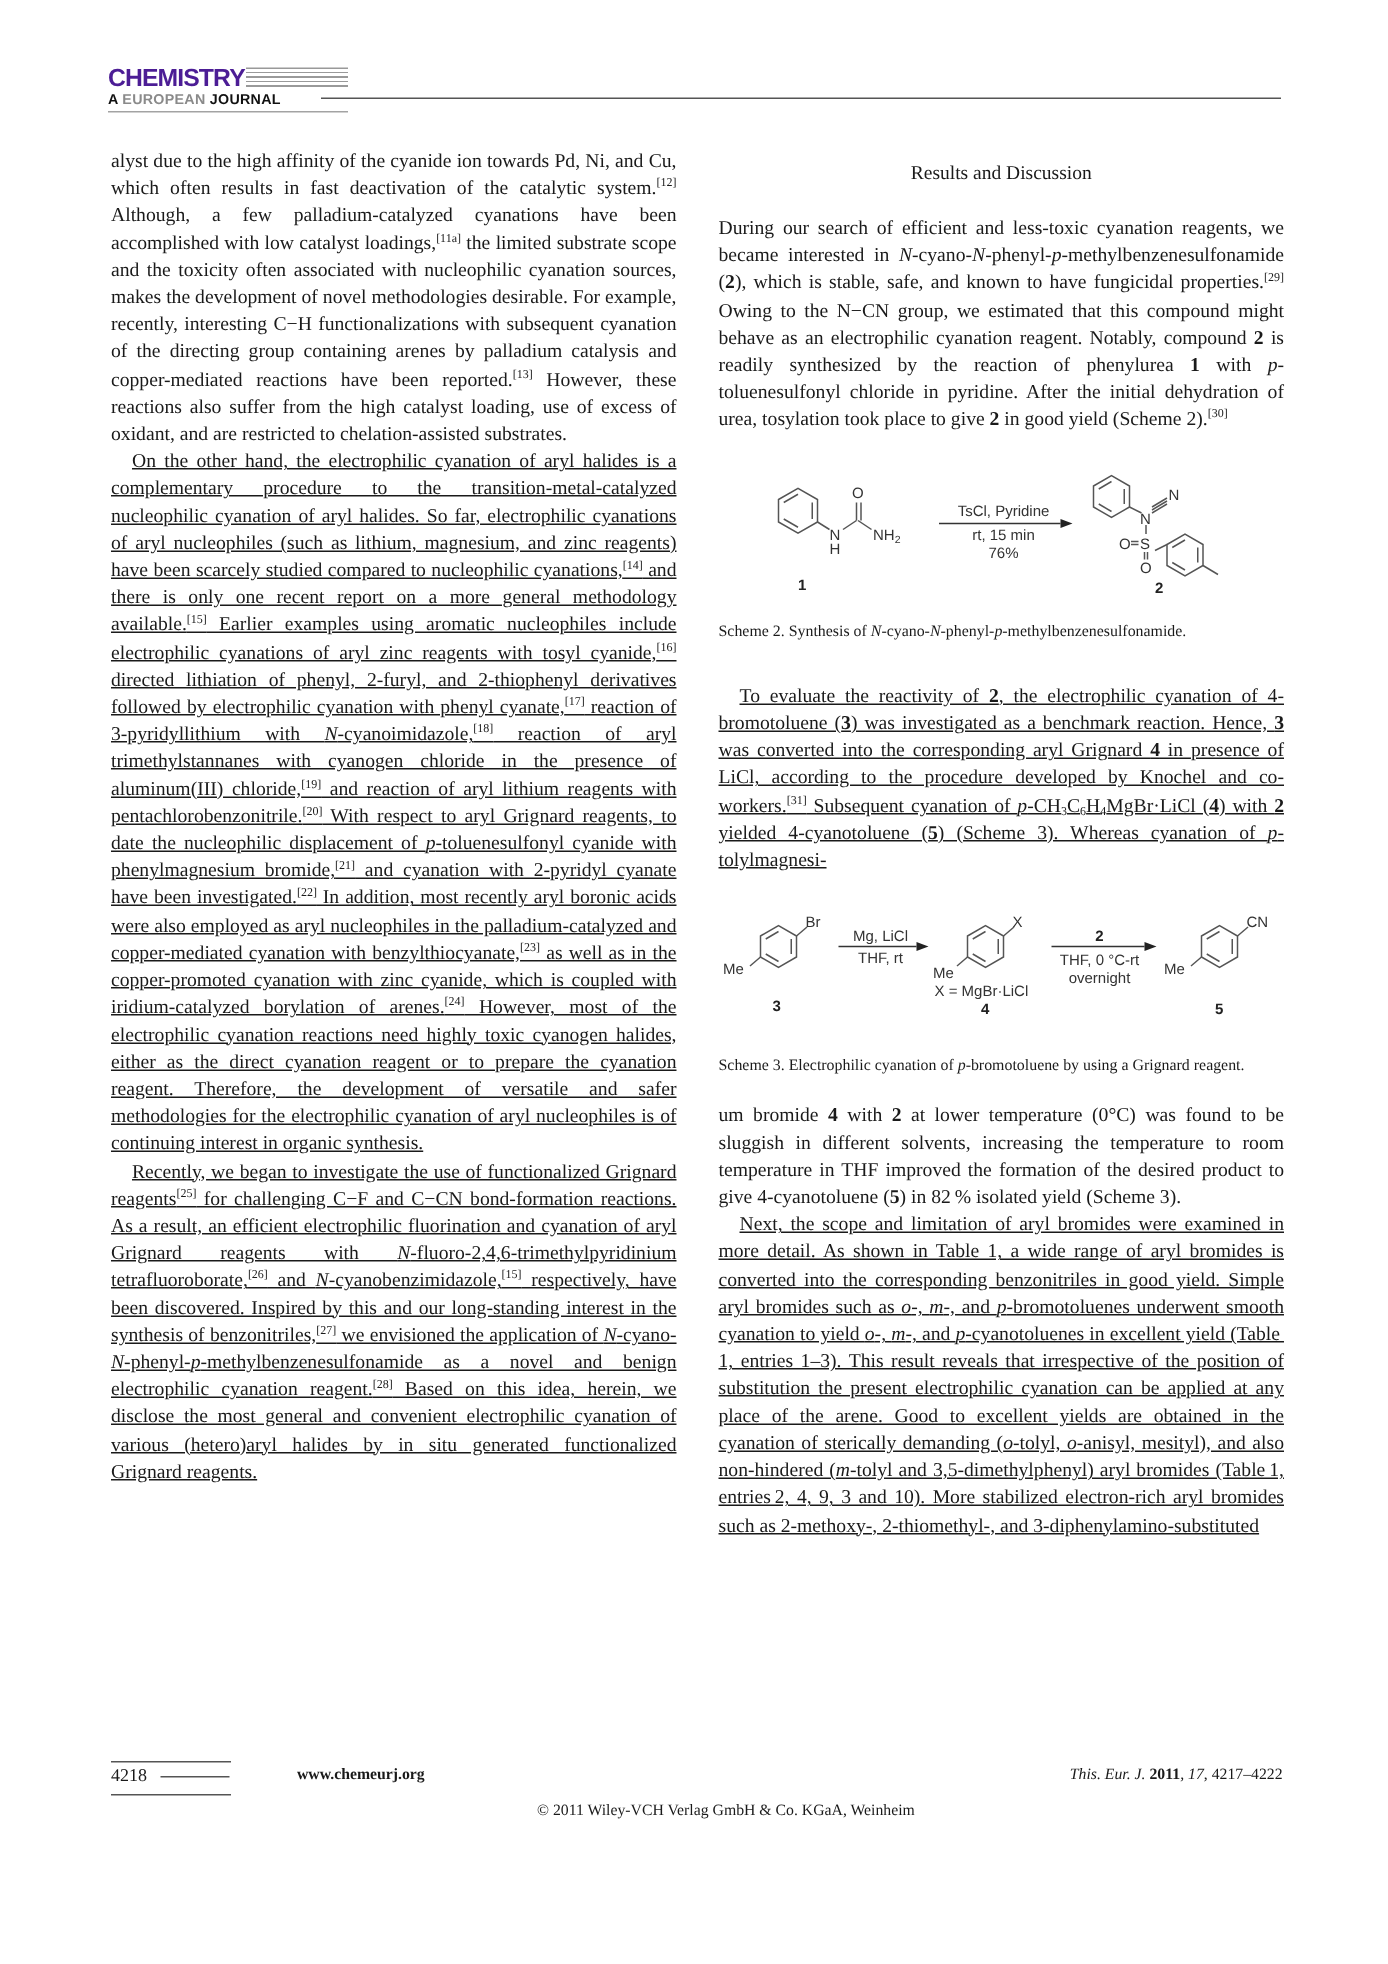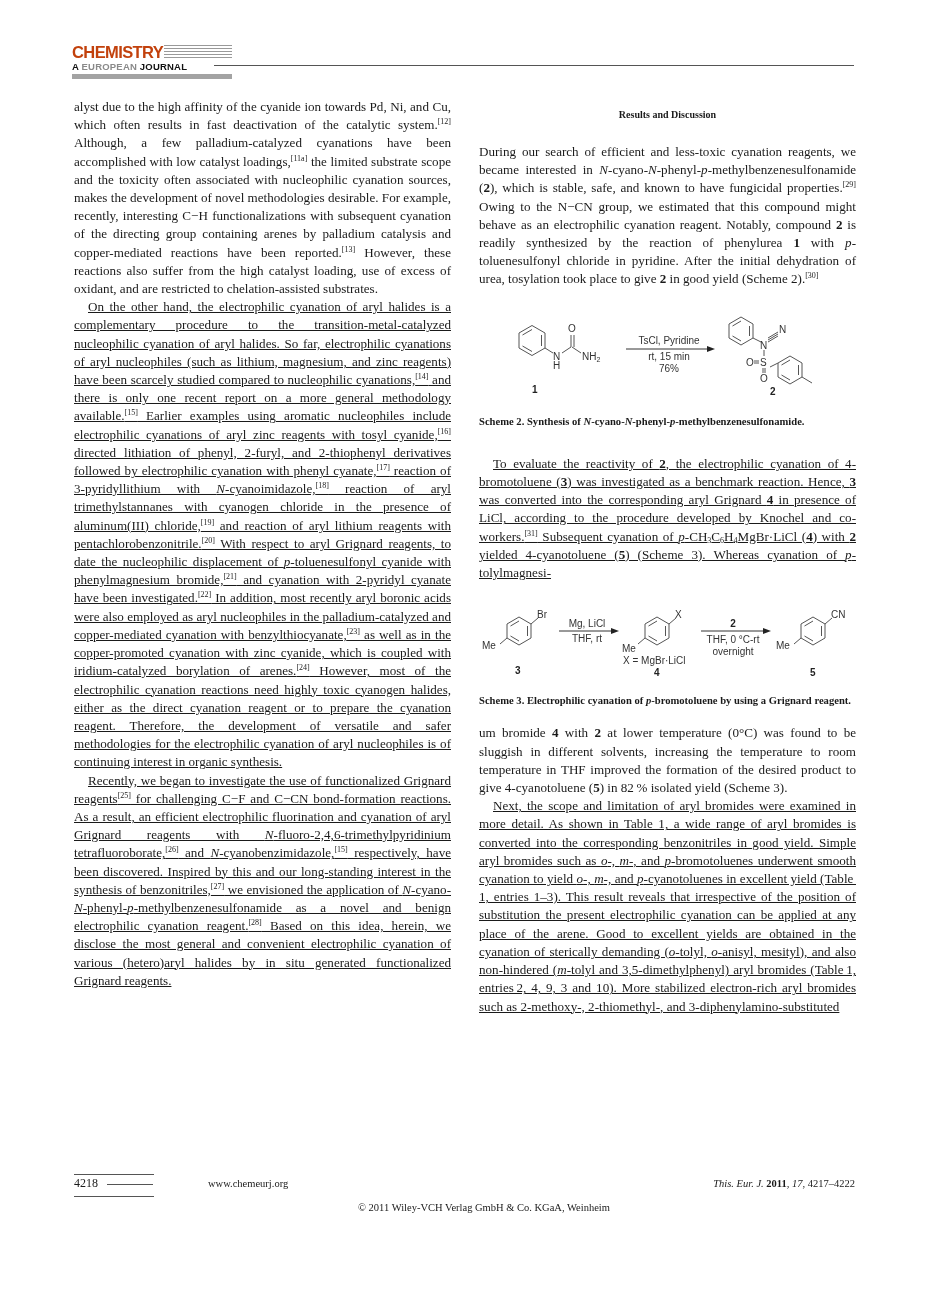--- a/index.html
+++ b/index.html
@@ -3,53 +3,53 @@
 <meta charset="utf-8">
 <style>
   html, body { margin: 0; padding: 0; background: #ffffff; }
   body { width: 925px; height: 1309px; position: relative; overflow: hidden;
          font-family: "Liberation Serif", "DejaVu Serif", serif; color: #1a1a1a; }
 
   
   .logo { position: absolute; left: 72px; top: 44px; width: 160px; }
   .logo-top { display: flex; align-items: flex-end; }
   .logo-chem { font-family: "Liberation Sans", "DejaVu Sans", sans-serif; font-weight: bold;
-               font-size: 16.5px; letter-spacing: -0.6px; line-height: 16px; color: #c2410c; }
+               font-size: 16.5px; letter-spacing: -0.6px; line-height: 16px; color: #4c1d95; }
   .logo-lines { flex: 1; margin-left: 1px; height: 13px; margin-bottom: 2px;
                 background: repeating-linear-gradient(to bottom, #999 0, #999 1px, transparent 1px, transparent 3px); }
   .logo-sub { font-family: "Liberation Sans", "DejaVu Sans", sans-serif; font-weight: bold;
               font-size: 9.5px; letter-spacing: 0.2px; line-height: 12px; margin-top: 1px; color:#111;
-              border-bottom: 5px solid #a3a3a3; padding-bottom: 1px; white-space: nowrap; }
+              border-bottom: 1px solid #a3a3a3; padding-bottom: 1px; white-space: nowrap; }
   .logo-sub .euro { color: #8a8a8a; }
   .header-rule { position: absolute; left: 214px; top: 65px; width: 640px; height: 1px; background: #555; }
 
   
   .col { position: absolute; top: 98px; width: 377px; font-size: 13.1px; line-height: 18.2px;
          text-align: justify; hyphens: none; }
   .col-left { left: 74px; }
   .col-right { left: 479px; }
   .col p { margin: 0; }
   .col p.indent { text-indent: 14px; text-decoration: underline; }
   sup { font-size: 8px; line-height: 0; vertical-align: 5px; }
   sub { font-size: 8px; line-height: 0; vertical-align: -2px; }
-  .section-title { text-align: center; font-weight: bold; font-size: 10px; line-height: 18px;
+  .section-title { text-align: center; font-weight: normal; font-size: 13px; line-height: 18px;
                    margin: 8px 0 19px 0; }
 
   .scheme { position: relative; width: 377px; }
-  .caption { font-size: 10.6px; line-height: 15px; text-align: left; margin: 0; font-weight: bold; }
+  .caption { font-size: 10.6px; line-height: 15px; text-align: left; margin: 0; }
   .scheme svg text { font-family: "Liberation Sans", "DejaVu Sans", sans-serif; }
 
   
   .footer { position: absolute; top: 1174px; left: 74px; width: 781px; height: 24px;
             font-size: 10.5px; }
   .footer .pagenum { position: absolute; left: 0; top: 2px; font-size: 12px; }
   .footer .pageline-top { position: absolute; left: 0; top: 0; width: 80px; height: 1px; background:#555; }
   .footer .pageline-bot { position: absolute; left: 0; top: 22px; width: 80px; height: 1px; background:#555; }
   .footer .pagedash { position: absolute; left: 33px; top: 10px; width: 46px; height: 1px; background:#555; }
-  .footer .url { position: absolute; left: 134px; top: 4px; font-weight: normal; }
+  .footer .url { position: absolute; left: 124px; top: 4px; font-weight: bold; }
   .footer .copy { position: absolute; left: 284px; top: 4px; margin-top: 24px; }
   .footer .cite { position: absolute; right: 0; top: 4px; font-style: italic; }
   .footer .cite b { font-style: normal; margin-top: 21px; }
 </style>
 </head>
 <body>
 
 <div class="logo">
   <div class="logo-top">
     <span class="logo-chem">CHEMISTRY</span>
@@ -175,21 +175,21 @@
         <line x1="325.5" y1="20" x2="334" y2="15"></line>
         <line x1="342.5" y1="20" x2="342.5" y2="30"></line>
         <line x1="325.5" y1="30" x2="334" y2="35"></line>
         <line x1="346" y1="18" x2="353" y2="12"></line>
         <line x1="322" y1="32" x2="315" y2="38"></line>
       </g>
       <text x="352" y="12" font-size="10" fill="#333">CN</text>
       <text x="297" y="43" font-size="10" fill="#333">Me</text>
       <text x="331" y="70" font-size="10" font-weight="bold" fill="#222">5</text>
     </svg>
-    <p class="caption" style="margin-top:10px;"><span>Scheme 3. Electrophilic cyanation of </span><i>p</i><span>-bromotoluene by using a Grignard reagent.</span></p>
+    <p class="caption" style="margin-top:20px;"><span>Scheme 3. Electrophilic cyanation of </span><i>p</i><span>-bromotoluene by using a Grignard reagent.</span></p>
   </div>
 
   <p style="margin-top:16px;"><span>um bromide </span><b>4</b><span> with </span><b>2</b><span> at lower temperature (0°C) was found to be sluggish in different solvents, increasing the temperature to room temperature in THF improved the formation of the desired product to give 4-cyanotoluene (</span><b>5</b><span>) in 82 % isolated yield (Scheme 3).</span></p>
 
   <p class="indent"><span>Next, the scope and limitation of aryl bromides were examined in more detail. As shown in Table 1, a wide range of aryl bromides is converted into the corresponding benzonitriles in good yield. Simple aryl bromides such as </span><i>o</i><span>-, </span><i>m</i><span>-, and </span><i>p</i><span>-bromotoluenes underwent smooth cyanation to yield </span><i>o</i><span>-, </span><i>m</i><span>-, and </span><i>p</i><span>-cyanotoluenes in excellent yield (Table 1, entries 1–3). This result reveals that irrespective of the position of substitution the present electrophilic cyanation can be applied at any place of the arene. Good to excellent yields are obtained in the cyanation of sterically demanding (</span><i>o</i><span>-tolyl, </span><i>o</i><span>-anisyl, mesityl), and also non-hindered (</span><i>m</i><span>-tolyl and 3,5-dimethylphenyl) aryl bromides (Table 1, entries 2, 4, 9, 3 and 10). More stabilized electron-rich aryl bromides such as 2-methoxy-, 2-thiomethyl-, and 3-diphenylamino-substituted</span></p>
 </div>
 
 <div class="footer">
   <div class="pageline-top"></div>
   <span class="pagenum">4218</span>

